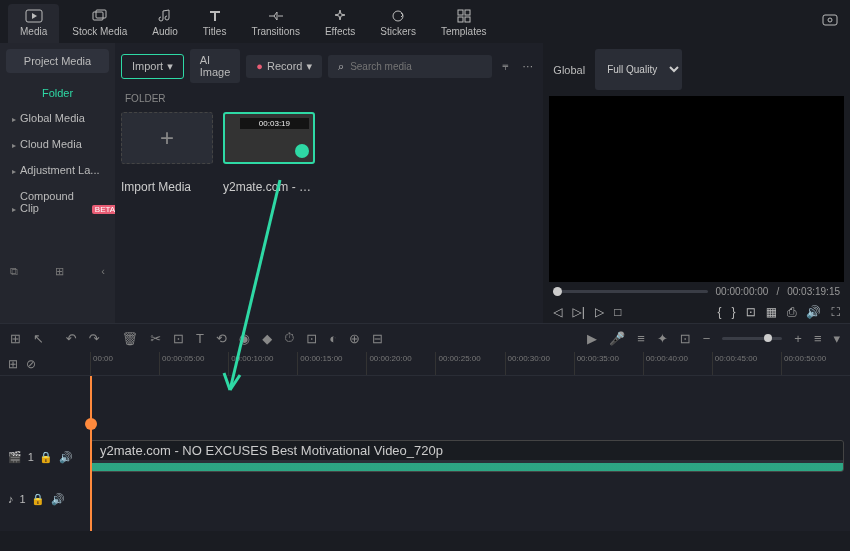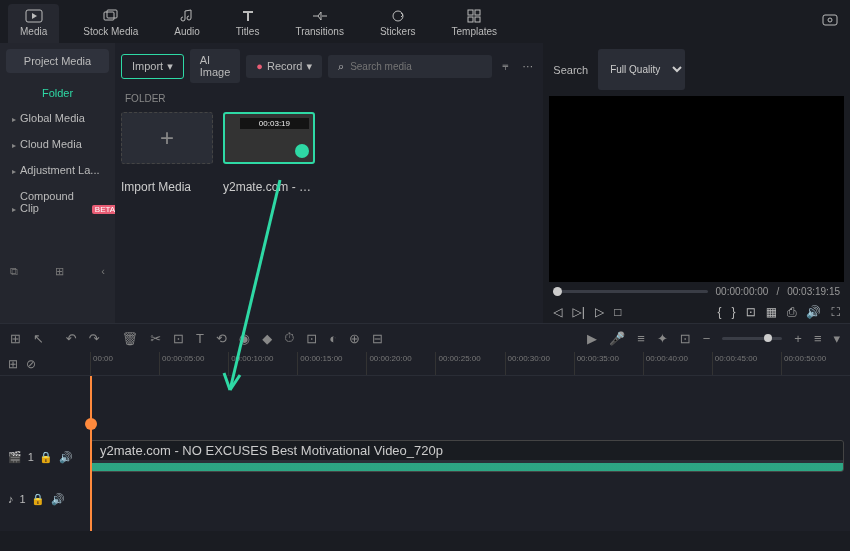--- a/index.html
+++ b/index.html
@@ -1,17 +1,17 @@
 <!DOCTYPE html>
 <html><head>
 <meta charset="utf-8">
 <style>
 *{margin:0;padding:0;box-sizing:border-box;font-family:Arial,sans-serif;font-size:11px;color:#bbb;user-select:none}
 body{background:#1a1c22;width:850px;height:551px;overflow:hidden;position:relative}
-.top-tabs{display:flex;background:#1a1c22;padding:4px 8px 0;gap:12px}
+.top-tabs{display:flex;background:#1a1c22;padding:4px 8px 0;gap:1px}
 .tab{display:flex;flex-direction:column;align-items:center;padding:4px 12px 6px;cursor:pointer;border-radius:4px 4px 0 0}
 .tab.active{background:#262830}
 .tab-icon{width:18px;height:16px;margin-bottom:2px;display:flex;align-items:center;justify-content:center;color:#ccc}
 .tab.active .tab-icon{color:#2ed9a5}
 .tab span{font-size:10px}
 .settings-icon{position:absolute;right:12px;top:12px;cursor:pointer;color:#999}
 .main{display:flex;height:280px}
 .sidebar{width:115px;background:#24262e;padding:6px}
 .pm-hdr{background:#2f323c;padding:6px 8px;border-radius:4px;text-align:center;font-size:11px;margin-bottom:8px}
 .pm-sub{color:#2ed9a5;text-align:center;padding:6px;font-size:11px}
@@ -115,20 +115,28 @@
       <div class="tab-icon">
         <svg width="16" height="12" viewBox="0 0 16 12">
           <path d="M1 6h5l3-4v8l-3-4M10 6h5" fill="none" stroke="currentColor"></path>
         </svg>
       </div>
       <span>Transitions</span>
     </div>
   <div class="tab">
       <div class="tab-icon">
         <svg width="14" height="14" viewBox="0 0 14 14">
+          <path d="M7 1l1 4 4 1-4 1-1 4-1-4-4-1 4-1z" fill="none" stroke="currentColor"></path>
+        </svg>
+      </div>
+      <span>Effects</span>
+    </div>
+  <div class="tab">
+      <div class="tab-icon">
+        <svg width="14" height="14" viewBox="0 0 14 14">
           <circle cx="7" cy="7" r="5" fill="none" stroke="currentColor"></circle>
           <path d="M10 4l2 2-2 2" fill="none" stroke="currentColor"></path>
         </svg>
       </div>
       <span>Stickers</span>
     </div>
   <div class="tab">
       <div class="tab-icon">
         <svg width="14" height="14" viewBox="0 0 14 14">
           <rect x="1" y="1" width="5" height="5" fill="none" stroke="currentColor"></rect>
@@ -204,21 +212,21 @@
         <div class="thumb-box vid-th">
             <span class="dur">00:03:19</span>
           </div>
         <div class="th-lbl">y2mate.com - NO EXC...</div>
       </div>
     </div>
   </div>
 
   <div class="preview">
     <div class="pv-hdr">
-      <span>Search</span>
+      <span>Global</span>
       <select><option>Full Quality</option></select>
     </div>
     <div class="pv-screen"></div>
     <div class="pv-scrub">
       <div class="scrub-bar"></div>
       <span class="tc">00:00:00:00</span>
       <span class="tc">/</span>
       <span class="tc">00:03:19:15</span>
     </div>
     <div class="pv-ctrl">

